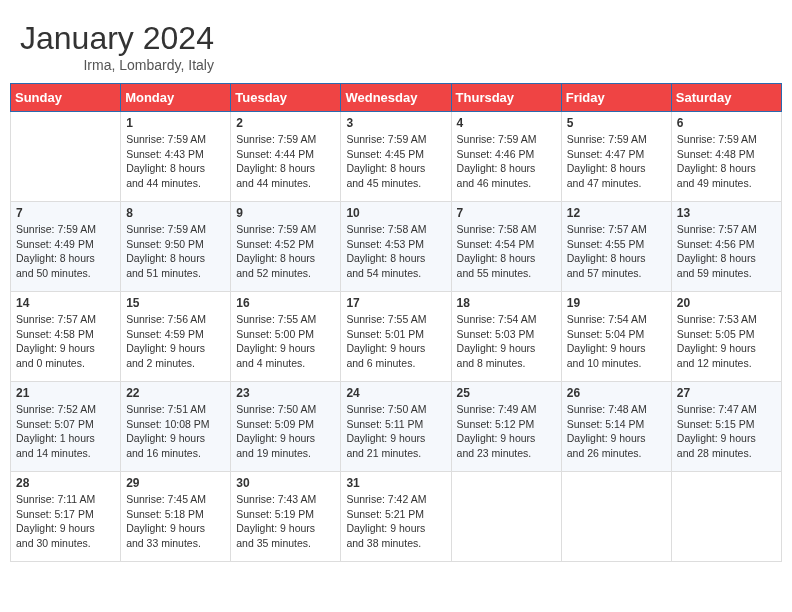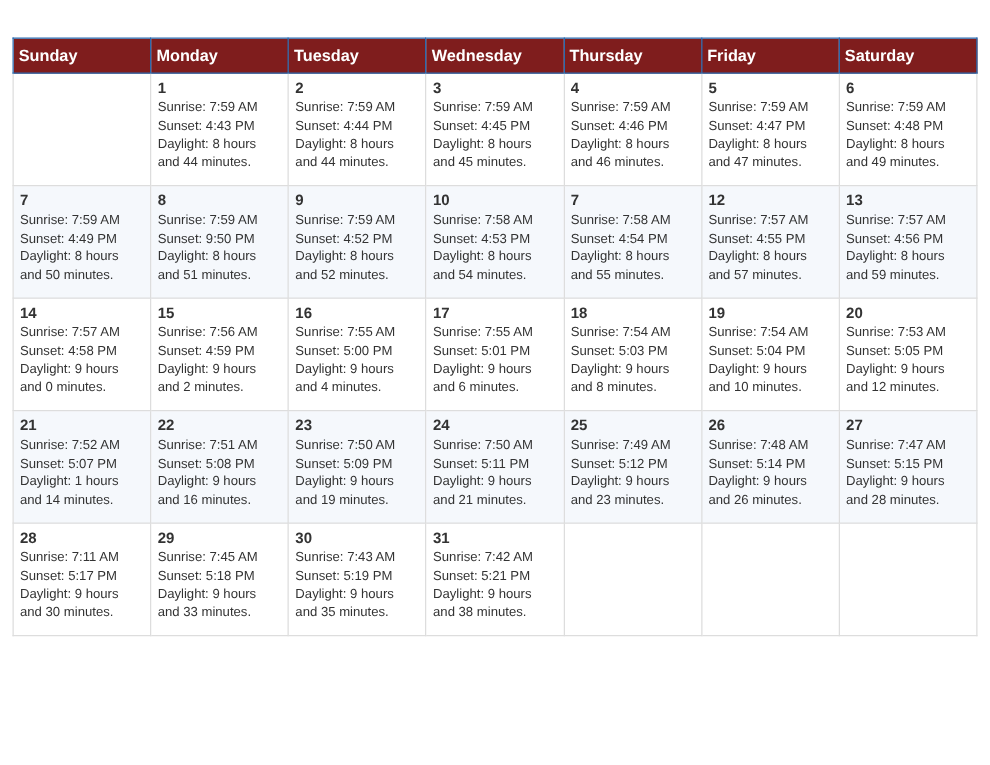--- a/index.html
+++ b/index.html
@@ -31,21 +31,21 @@
     .location-title {
       font-size: 14px;
       color: #555;
     }
     .calendar {
       width: 100%;
       border-collapse: collapse;
       margin-top: 5px;
     }
     .calendar th {
-      background-color: #7f1d1d;
+      background-color: #ef4444;
       color: white;
       padding: 6px 4px;
       text-align: left;
       font-size: 13px;
       font-weight: bold;
       border: 1px solid #2a6aaf;
     }
     .calendar td {
       border: 1px solid #ddd;
       vertical-align: top;
@@ -70,20 +70,24 @@
       font-size: 10.5px;
     }
     .empty-cell {
       background: #fff !important;
     }
   </style>
 </head>
 <body>
 
 <div class="header-area">
+  <div class="title-area">
+    <div class="month-title">January 2024</div>
+    <div class="location-title">Irma, Lombardy, Italy</div>
+  </div>
 </div>
 
 <table class="calendar">
   <thead>
     <tr>
       <th>Sunday</th>
       <th>Monday</th>
       <th>Tuesday</th>
       <th>Wednesday</th>
       <th>Thursday</th>
@@ -265,21 +269,21 @@
         <div class="day-info">
           <div>Sunrise: 7:52 AM</div>
           <div>Sunset: 5:07 PM</div>
           <div>Daylight: 1 hours and 14 minutes.</div>
         </div>
       </td>
         <td>
         <span class="day-number">22</span>
         <div class="day-info">
           <div>Sunrise: 7:51 AM</div>
-          <div>Sunset: 5:08 PM</div>
+          <div>Sunset: 10:08 PM</div>
           <div>Daylight: 9 hours and 16 minutes.</div>
         </div>
       </td>
         <td>
         <span class="day-number">23</span>
         <div class="day-info">
           <div>Sunrise: 7:50 AM</div>
           <div>Sunset: 5:09 PM</div>
           <div>Daylight: 9 hours and 19 minutes.</div>
         </div>

